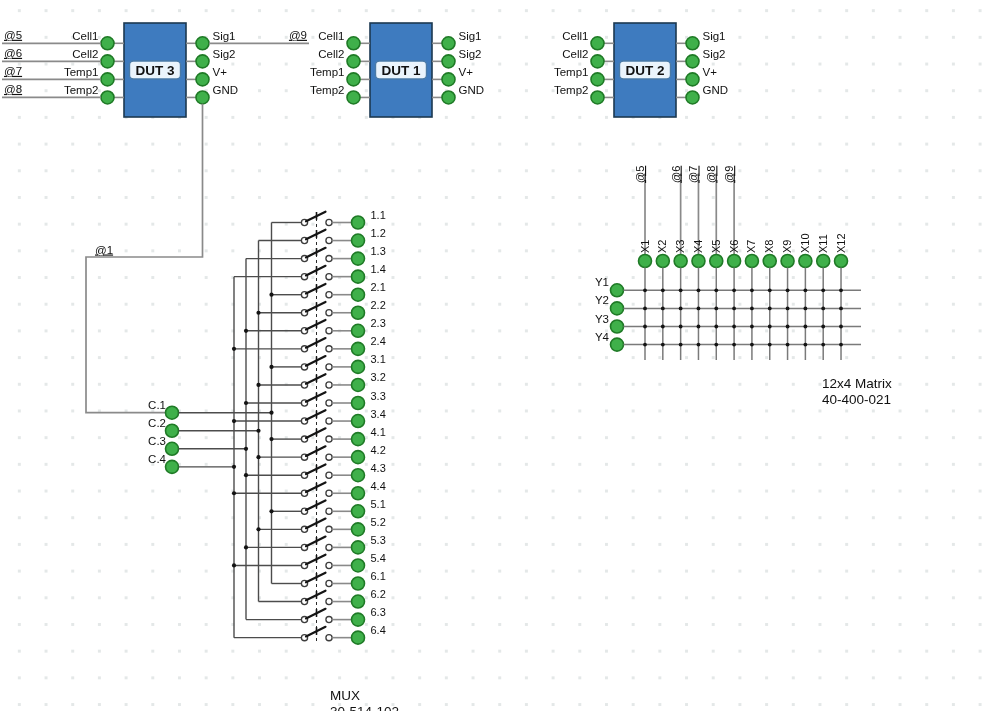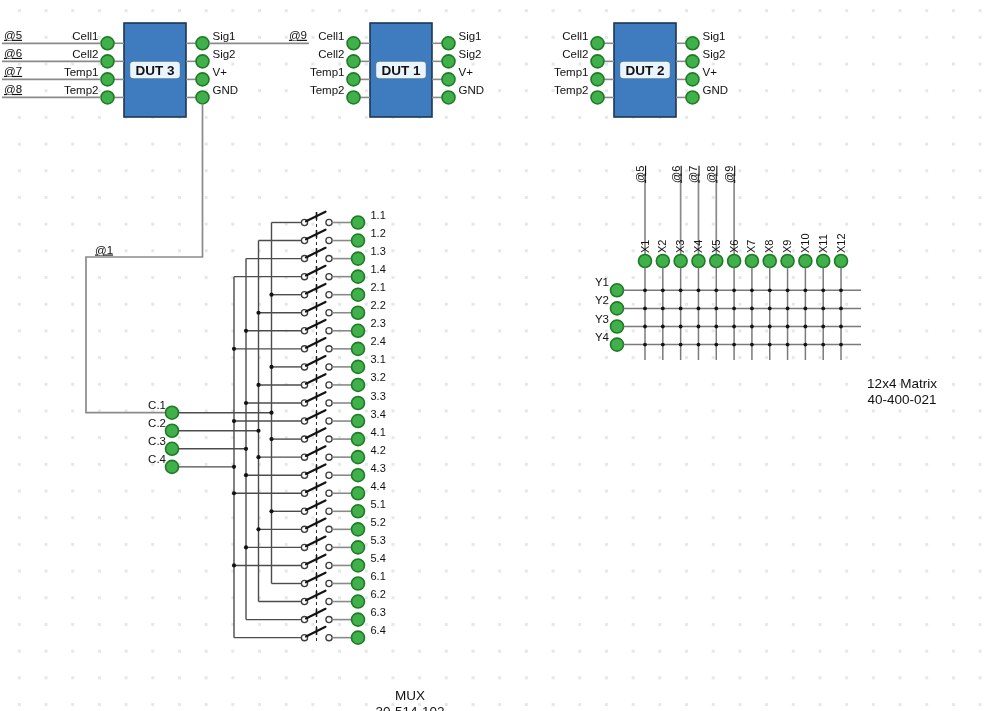--- a/index.html
+++ b/index.html
@@ -6,21 +6,21 @@
   .canvas{
     position:relative;width:993px;height:711px;overflow:hidden;
     background-color:#ffffff;
     background-image:radial-gradient(circle,#e4e8e8 1.4px,transparent 1.6px);
     background-size:26.7px 26.7px;
     background-position:6px 24px;
     font-family:"Liberation Sans","DejaVu Sans",sans-serif;
   }
   .canvas svg{position:absolute;left:0;top:0;}
   .caption{
-    position:absolute;text-align:center;color:#111;
+    position:absolute;color:#111;
     font-size:13.5px;line-height:16px;font-family:"Liberation Sans","DejaVu Sans",sans-serif;
   }
   svg text{font-family:"Liberation Sans","DejaVu Sans",sans-serif;}
 </style>
 </head>
 <body>
 
 <div class="canvas">
   <svg id="diagram" width="993" height="711" viewBox="0 0 993 711">
       <g>

